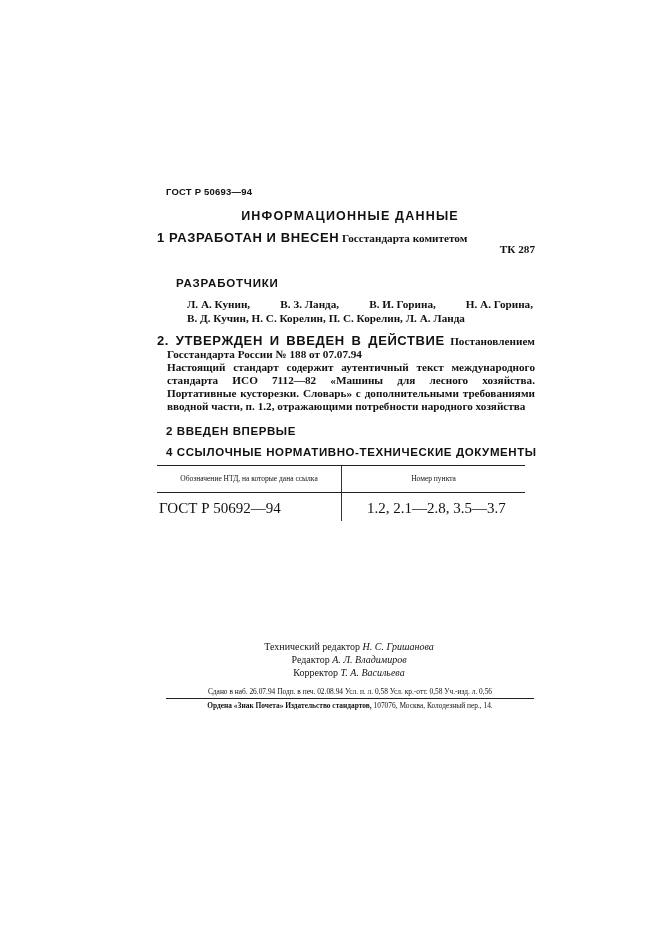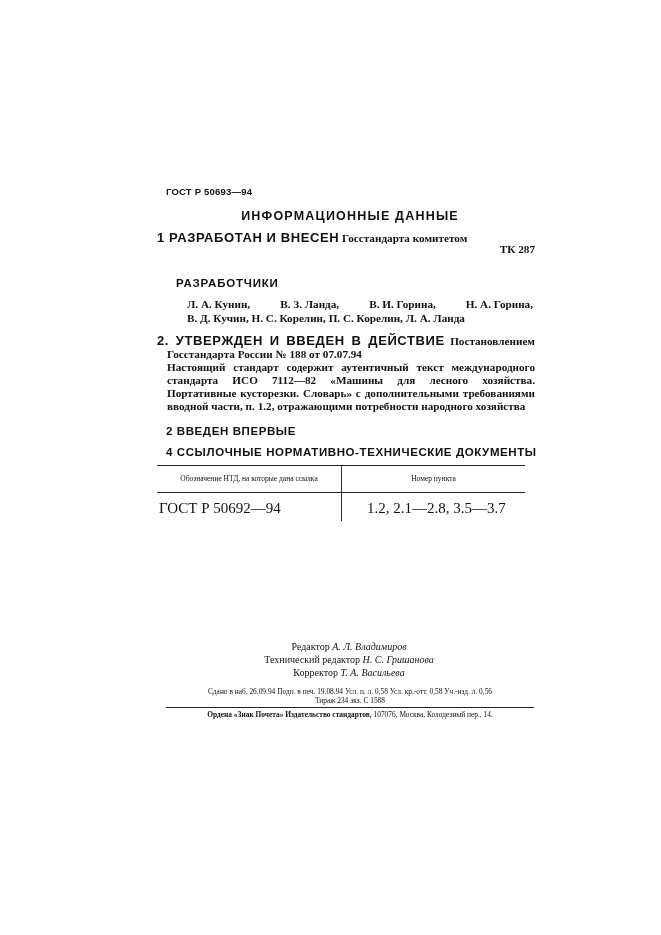--- a/index.html
+++ b/index.html
@@ -74,34 +74,33 @@
   <tbody>
     <tr class="body-row">
       <td class="c1">ГОСТ Р 50692—94</td>
       <td class="c2">1.2, 2.1—2.8, 3.5—3.7</td>
     </tr>
   </tbody>
 </table>
 
 <div class="abs editors">
   <div class="line">
+    <span>Технический редактор</span>
+    <i>Н. С. Гришанова</i>
+  </div>
+  <div class="line">
     <span>Редактор</span>
     <i>А. Л. Владимиров</i>
-  </div>
-  <div class="line">
-    <span>Технический редактор</span>
-    <i>Н. С. Гришанова</i>
   </div>
   <div class="line">
     <span>Корректор</span>
     <i>Т. А. Васильева</i>
   </div>
 </div>
 
 <div class="abs imprint">
-  <div>Сдано в наб. 26.09.94 Подп. в печ. 19.08.94 Усл. п. л. 0,58 Усл. кр.-отт. 0,58 Уч.-изд. л. 0,56</div>
-  <div>Тираж 234 экз. С 1588</div>
+  <div>Сдано в наб. 26.07.94 Подп. в печ. 02.08.94 Усл. п. л. 0,58 Усл. кр.-отт. 0,58 Уч.-изд. л. 0,56</div>
   <div class="sep"></div>
   <div>
     <b>Ордена «Знак Почета» Издательство стандартов,</b>
     <span>107076, Москва, Колодезный пер., 14.</span>
   </div>
 </div>
 
 </body></html>

